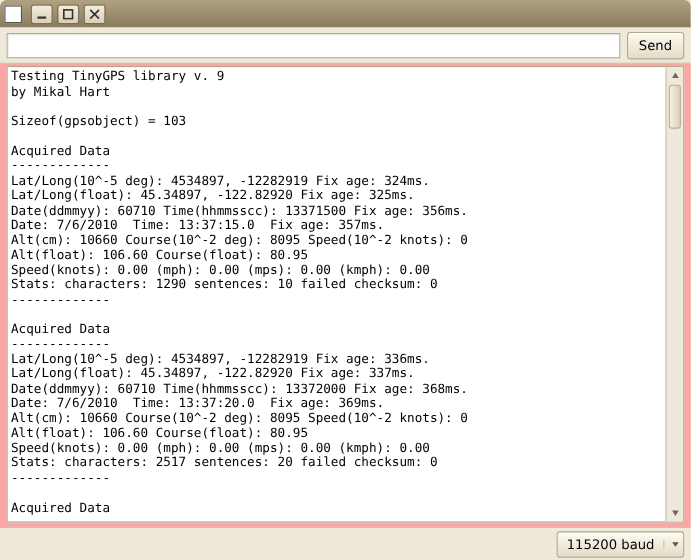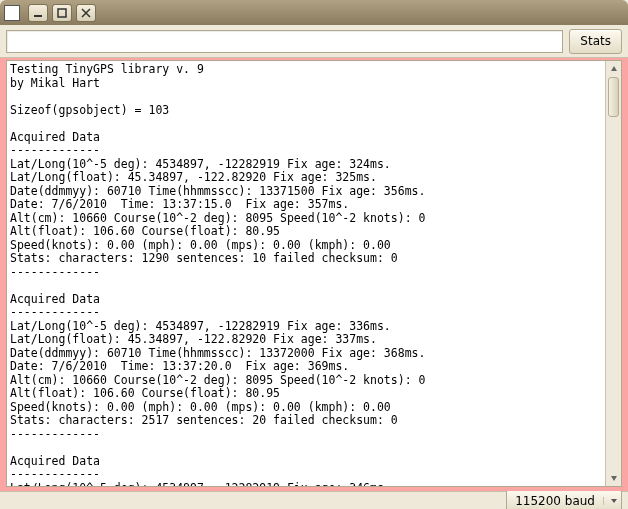--- a/index.html
+++ b/index.html
@@ -125,21 +125,21 @@
     position: absolute;
     left: 2px; right: 2px;
     top: 0;
     height: 40px;
     background: linear-gradient(to right,#f6f0e1,#d8d0b8);
     border: 1px solid #b6ad93;
     border-radius: 3px;
   }
   .vscrollbar .arrow.bottom { position: absolute; bottom: 0; left:0; right:0;}
   .statusbar {
-    height: 18px;
+    height: 30px;
     background: #efe9da;
     display: flex;
     align-items: center;
     justify-content: flex-end;
     padding: 1px 6px;
     border-top: 1px solid #c9c1ab;
     gap: 4px;
   }
   .dropdown {
     height: 24px;
@@ -177,21 +177,21 @@
   </div>
   <div class="winbtn">
     <svg viewBox="0 0 10 10">
         <path d="M1 1 L9 9 M9 1 L1 9" stroke="#333" stroke-width="1.5"></path>
       </svg>
   </div>
 </div>
 
 <div class="toolbar">
   <input type="text" value="" style="">
-  <button>Stats</button>
+  <button>Send</button>
 </div>
 
 <div class="console-wrap">
   <div class="console-border">
     <div class="console" id="console">Testing TinyGPS library v. 9
 by Mikal Hart
 
 Sizeof(gpsobject) = 103
 
 Acquired Data

